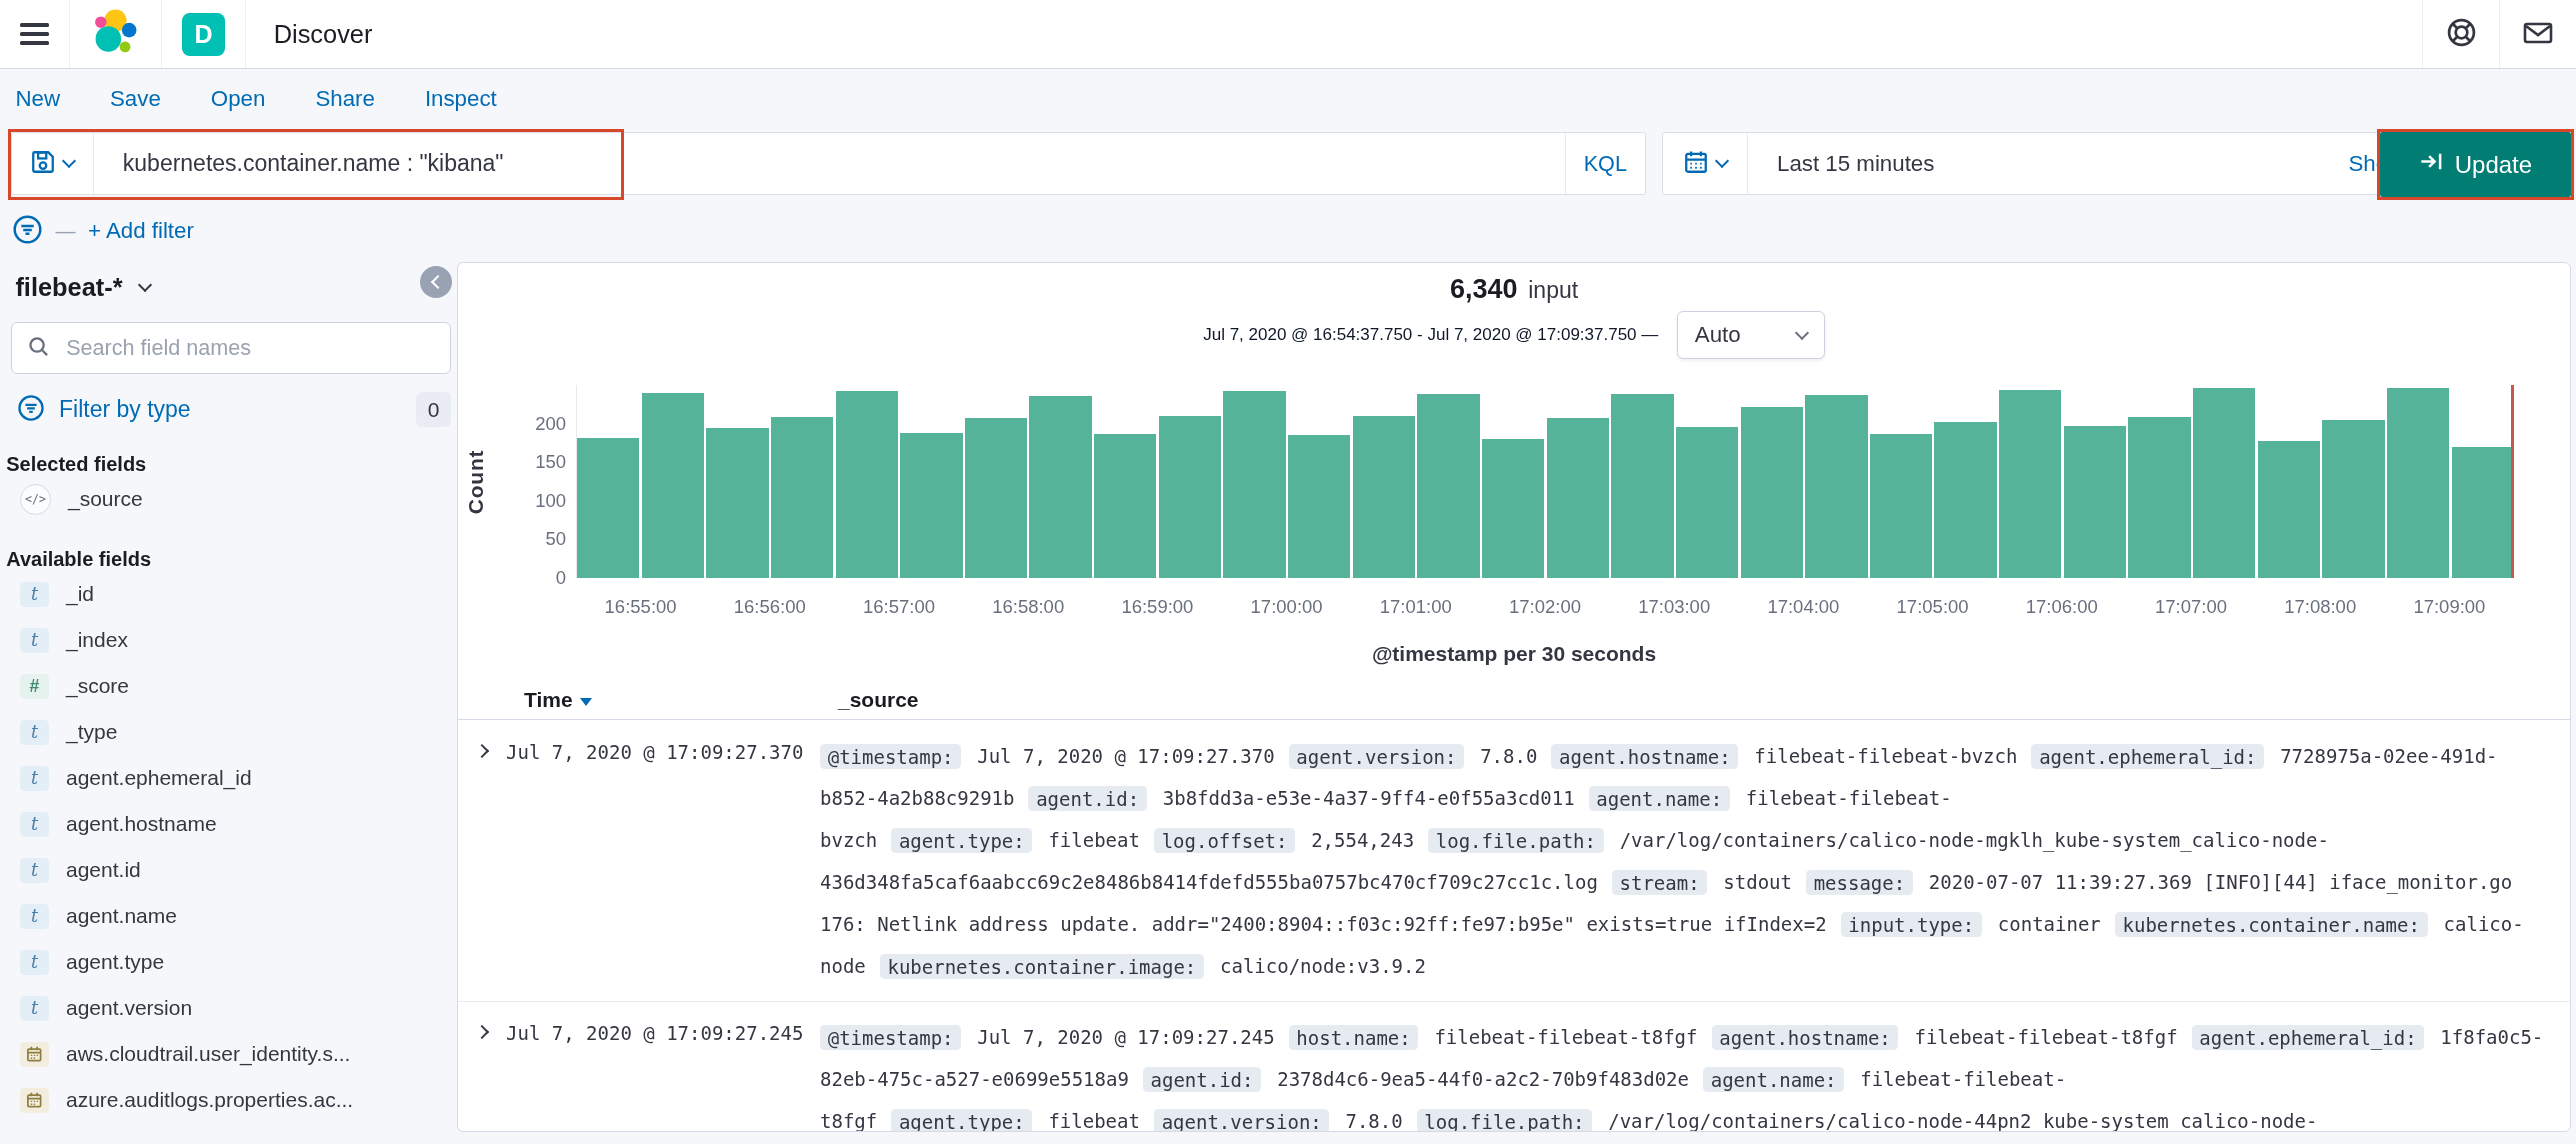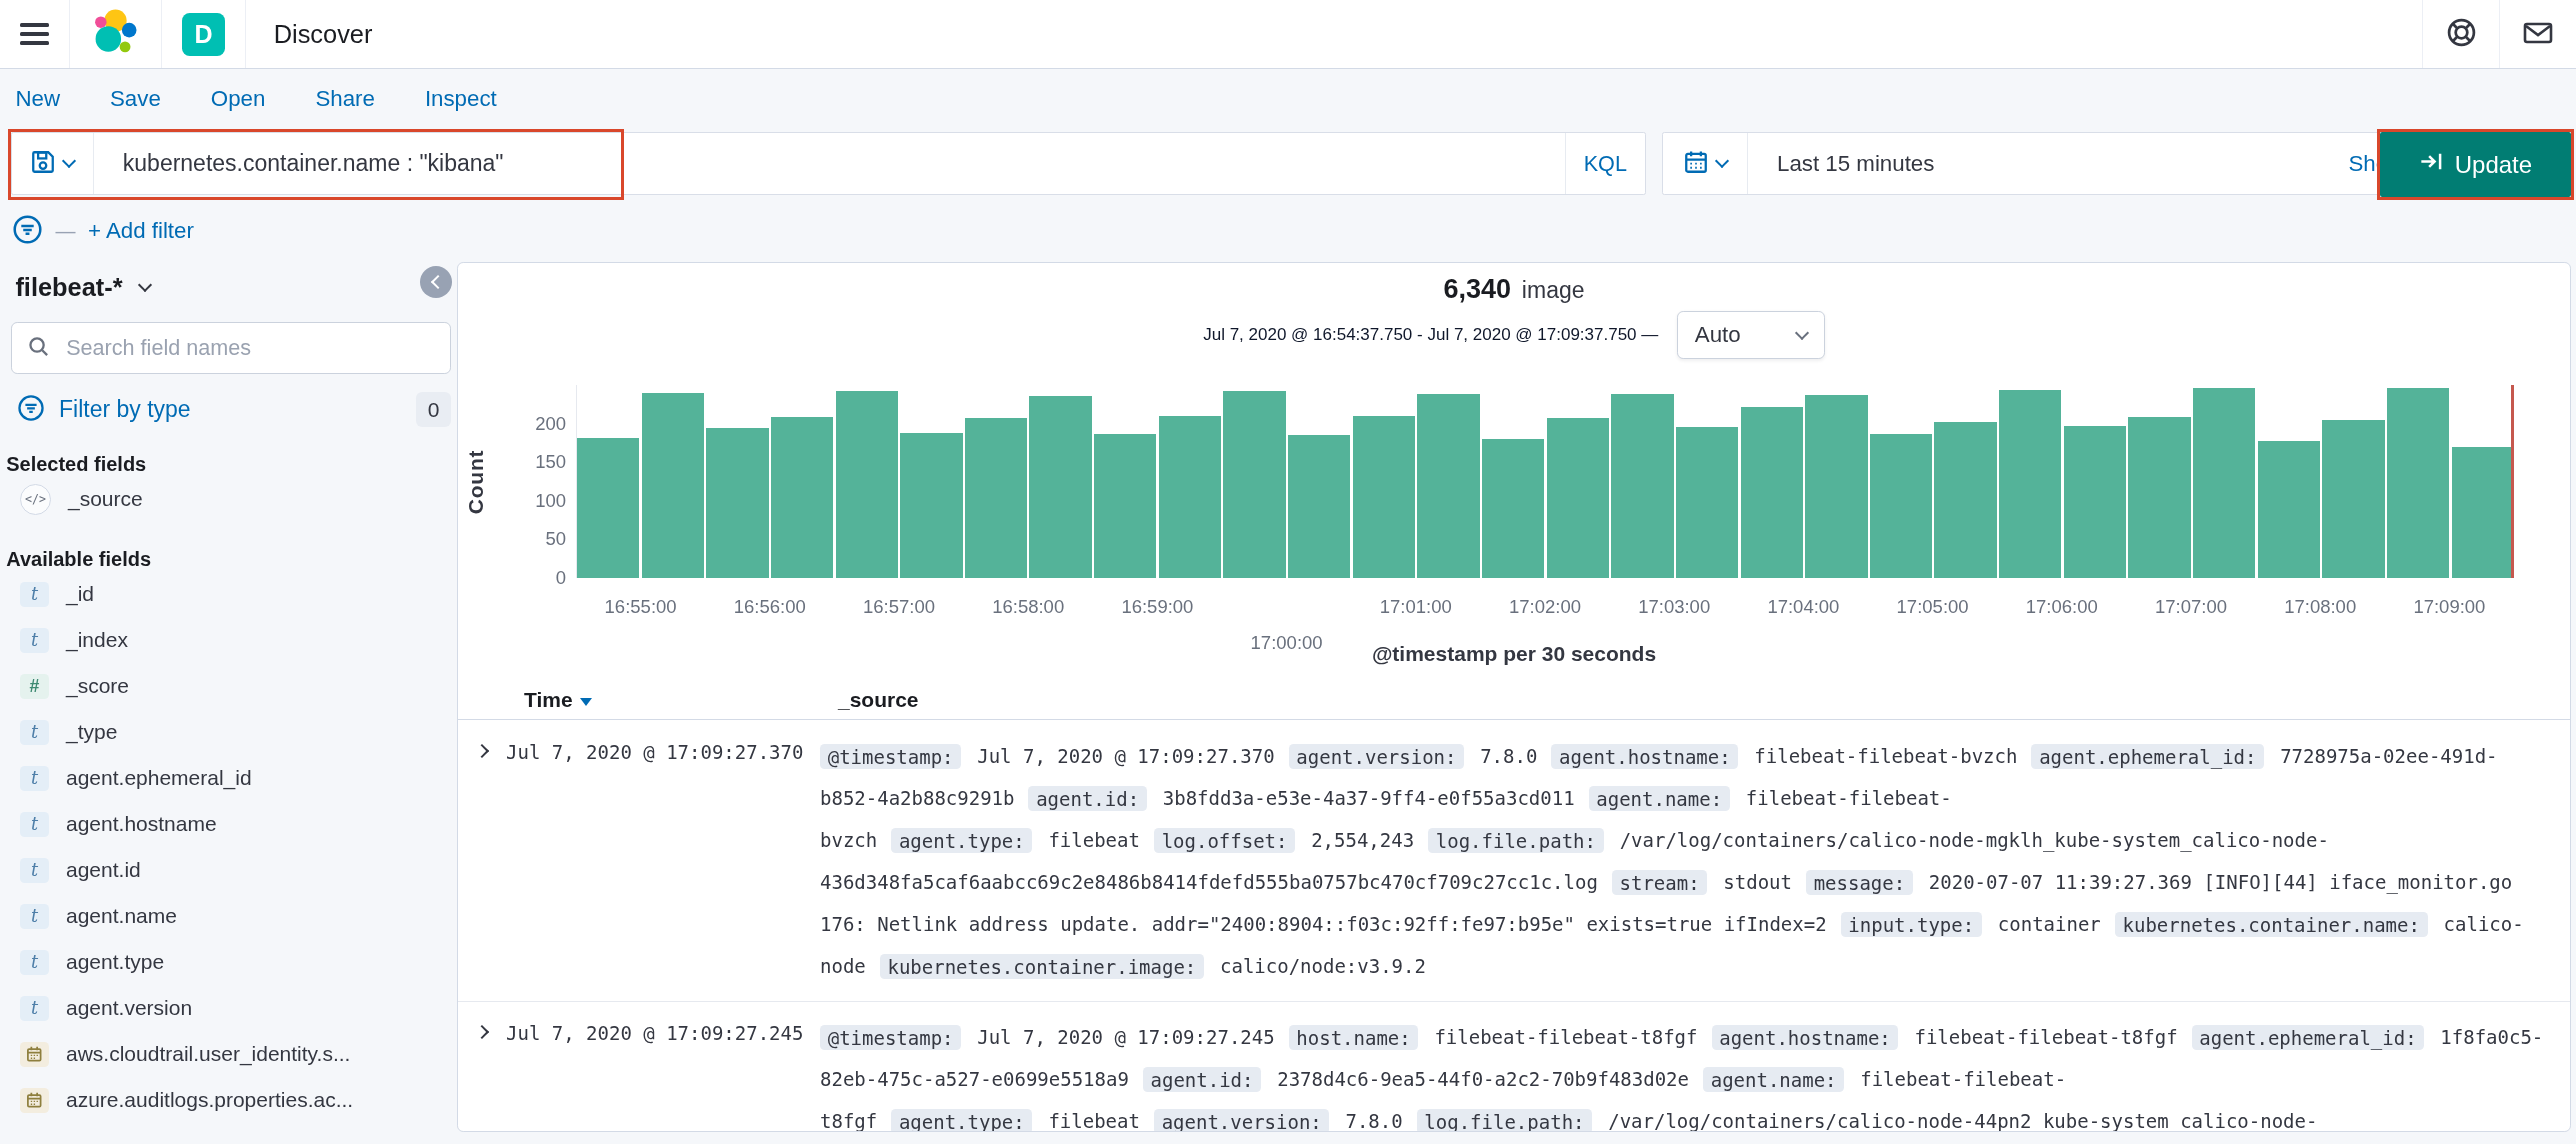--- a/index.html
+++ b/index.html
@@ -335,21 +335,21 @@
           </svg>
         </span>
         <span class="field-label">azure.auditlogs.properties.ac...</span>
       </div>
     </div>
 </aside>
 
 <main class="main-card">
   <div class="hits-row">
     <span class="hits-num">6,340</span>
-    <span class="hits-word">image</span>
+    <span class="hits-word">input</span>
   </div>
   <div class="range-row">
     <span class="range-line">Jul 7, 2020 @ 16:54:37.750 - Jul 7, 2020 @ 17:09:37.750 —</span>
     <div class="interval-select">
       <span>Auto</span>
       <i class="chev down"></i>
     </div>
   </div>
 
   <div class="count-label">
@@ -395,21 +395,21 @@
       <div class="bar" title="17:08:30 — 246" style="height: 98.4%; background: rgb(84, 179, 153);"></div>
       <div class="bar" title="17:09:00 — 170" style="height: 68%; background: rgb(84, 179, 153);"></div>
       <div class="now-marker" style="background: rgb(197, 88, 78);"></div>
     </div>
   <div class="xaxis" id="xaxis">
       <div class="xtick" style="left: 3.33333%;">16:55:00</div>
       <div class="xtick" style="left: 10%;">16:56:00</div>
       <div class="xtick" style="left: 16.6667%;">16:57:00</div>
       <div class="xtick" style="left: 23.3333%;">16:58:00</div>
       <div class="xtick" style="left: 30%;">16:59:00</div>
-      <div class="xtick" style="left: 36.6667%; margin-top: 36px;">17:00:00</div>
+      <div class="xtick" style="left: 36.6667%;">17:00:00</div>
       <div class="xtick" style="left: 43.3333%;">17:01:00</div>
       <div class="xtick" style="left: 50%;">17:02:00</div>
       <div class="xtick" style="left: 56.6667%;">17:03:00</div>
       <div class="xtick" style="left: 63.3333%;">17:04:00</div>
       <div class="xtick" style="left: 70%;">17:05:00</div>
       <div class="xtick" style="left: 76.6667%;">17:06:00</div>
       <div class="xtick" style="left: 83.3333%;">17:07:00</div>
       <div class="xtick" style="left: 90%;">17:08:00</div>
       <div class="xtick" style="left: 96.6667%;">17:09:00</div>
     </div>

